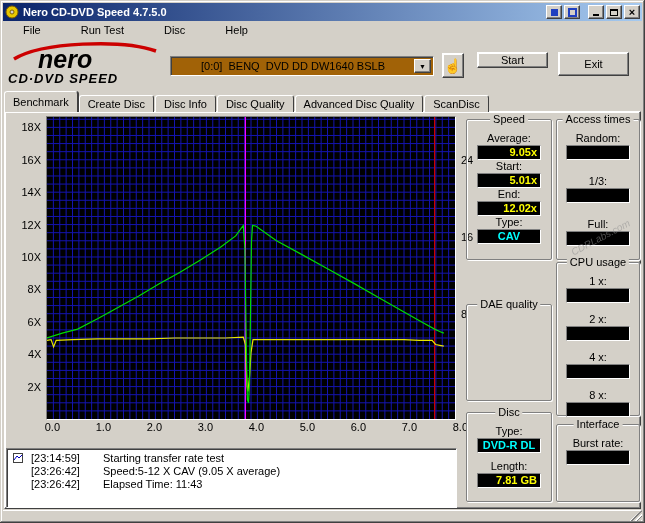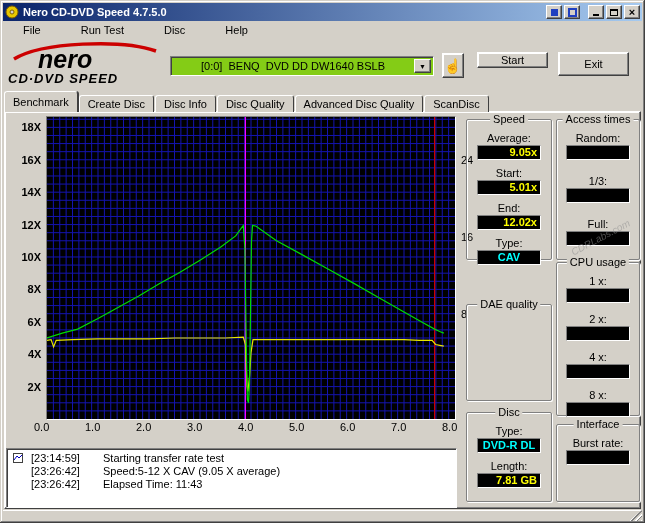--- a/index.html
+++ b/index.html
@@ -21,21 +21,21 @@
     font-family:"Liberation Sans",sans-serif;font-size:10px;line-height:10px;cursor:default;}
   .tbtn.gap{margin-right:6px;}
   .glyph-min{width:6px;height:2px;background:#000;margin-top:6px;}
   .glyph-max{width:8px;height:7px;border:1px solid #000;border-top-width:2px;}
   .glyph-close{font-weight:bold;font-size:11px;}
   
   .menubar{position:absolute;left:3px;top:21px;right:3px;height:18px;display:flex;align-items:center;}
   .menu-item{padding:2px 20px;}
   
   .logo{position:absolute;left:4px;top:41px;}
-  .combo{position:absolute;left:170px;top:56px;width:264px;height:20px;background:#84cc16;
+  .combo{position:absolute;left:170px;top:56px;width:264px;height:20px;background:#a16207;
     border:1px solid;border-color:#808080 #fff #fff #808080;box-shadow:inset 1px 1px #404040;}
   .combo-text{position:absolute;left:2px;right:20px;top:2px;bottom:1px;text-align:center;white-space:pre;line-height:15px;}
   .combo-arrow{position:absolute;right:2px;top:2px;width:17px;bottom:2px;background:#d4d0c8;
     border:1px solid;border-color:#fff #404040 #404040 #fff;box-shadow:inset -1px -1px #808080;
     display:flex;align-items:center;justify-content:center;font-size:7px;}
   .btn{position:absolute;background:#d4d0c8;border:1px solid;border-color:#fff #404040 #404040 #fff;
     box-shadow:inset -1px -1px #808080,inset 1px 1px #fff;
     font-family:"Liberation Sans",sans-serif;font-size:11px;display:flex;align-items:center;justify-content:center;cursor:default;}
   .hand-btn{left:442px;top:53px;width:22px;height:25px;font-size:14px;}
   .start-btn{left:477px;top:52px;width:71px;height:16px;}
@@ -46,37 +46,37 @@
     border:1px solid #404040;border-bottom:none;border-top-color:#fff;border-left-color:#fff;
     border-radius:3px 3px 0 0;white-space:nowrap;}
   .tab.active{height:21px;padding-top:4px;z-index:4;box-shadow:1px 0 0 #404040;}
   .tabpage{position:absolute;left:4px;top:111px;width:637px;height:398px;background:#d4d0c8;
     border:1px solid #404040;border-top-color:#fff;border-left-color:#fff;
     box-shadow:inset -1px -1px #808080,inset 1px 1px #fff;z-index:1;}
   
   .plot{position:absolute;left:46px;top:116px;width:410px;height:304px;background:#000;
     border:1px solid;border-color:#808080 #fff #fff #808080;z-index:2;}
   #y-left{position:absolute;left:4px;top:117px;width:40px;height:302px;z-index:2;}
-  .ytick{position:absolute;right:3px;width:37px;text-align:right;font-weight:bold;}
+  .ytick{position:absolute;right:3px;width:37px;text-align:right;}
   #y-right{position:absolute;left:459px;top:117px;width:24px;height:302px;z-index:2;}
   .rtick{position:absolute;left:2px;}
   #x-axis{position:absolute;left:47px;top:421px;width:408px;height:13px;z-index:2;}
-  .xtick{position:absolute;width:26px;text-align:left;}
+  .xtick{position:absolute;width:26px;text-align:right;}
   
   .group{position:absolute;border:1px solid #808080;border-radius:2px;
     box-shadow:1px 1px 0 #fff,inset 1px 1px 0 #fff;z-index:2;}
   .gtitle{position:absolute;top:-7px;left:50%;transform:translateX(-50%);background:#d4d0c8;
     padding:0 3px;white-space:nowrap;}
   .rows{display:flex;flex-direction:column;align-items:center;padding-top:12px;}
   .prow{display:flex;flex-direction:column;align-items:center;}
   .plabel{margin-bottom:1px;}
   .vbox{width:64px;height:15px;background:#000;border:1px solid;border-color:#808080 #fff #fff #808080;
     color:#ffff00;font-weight:bold;font-size:11px;line-height:13px;text-align:right;padding-right:3px;}
   .vbox.center{text-align:center;padding-right:0;}
-  .g-speed{left:466px;top:119px;width:86px;height:141px;} .g-speed .rows{gap:7px;}
+  .g-speed{left:466px;top:119px;width:86px;height:141px;} .g-speed .rows{}
   .g-access{left:556px;top:119px;width:84px;height:141px;} .g-access .rows{gap:15px;}
   .g-dae{left:466px;top:304px;width:86px;height:97px;}
   .g-cpu{left:556px;top:262px;width:84px;height:154px;} .g-cpu .rows{gap:10px;}
   .g-disc{left:466px;top:412px;width:86px;height:90px;} .g-disc .rows{gap:7px;}
   .g-interface{left:556px;top:424px;width:84px;height:78px;}
   .dae-label{width:54px;text-align:center;line-height:12px;margin-top:7px;}
   .checkbox{width:13px;height:13px;background:#fff;margin-top:5px;
     border:1px solid;border-color:#808080 #fff #fff #808080;box-shadow:inset 1px 1px #404040;}
   
   .logbox{position:absolute;left:6px;top:448px;width:451px;height:60px;background:#fff;

